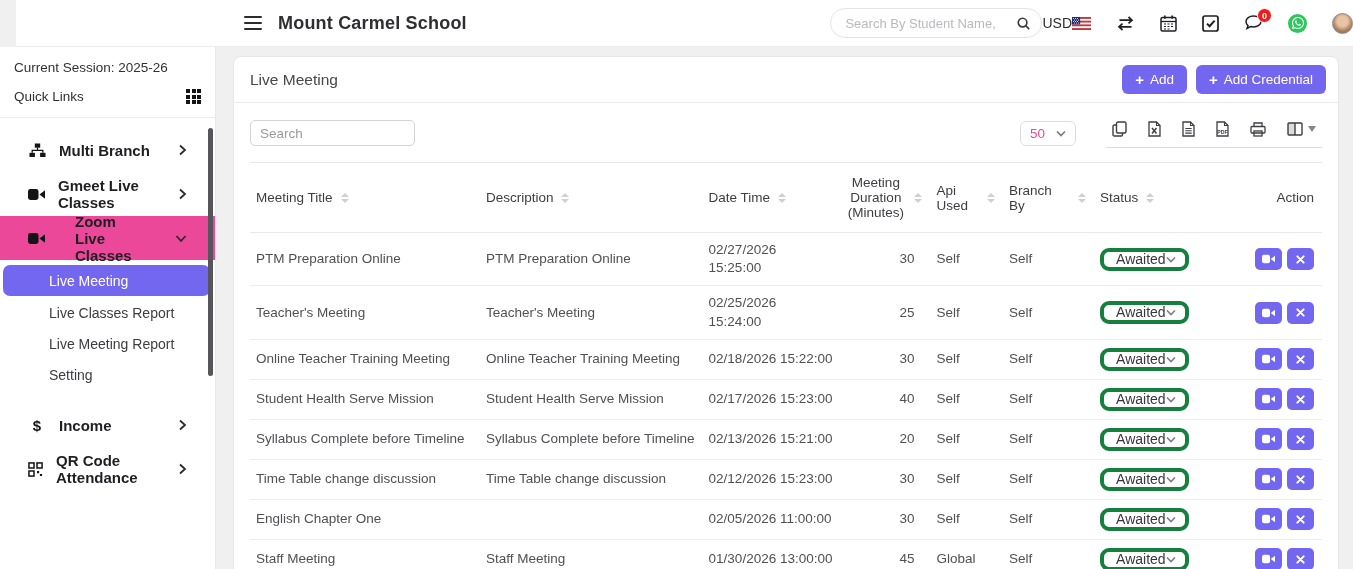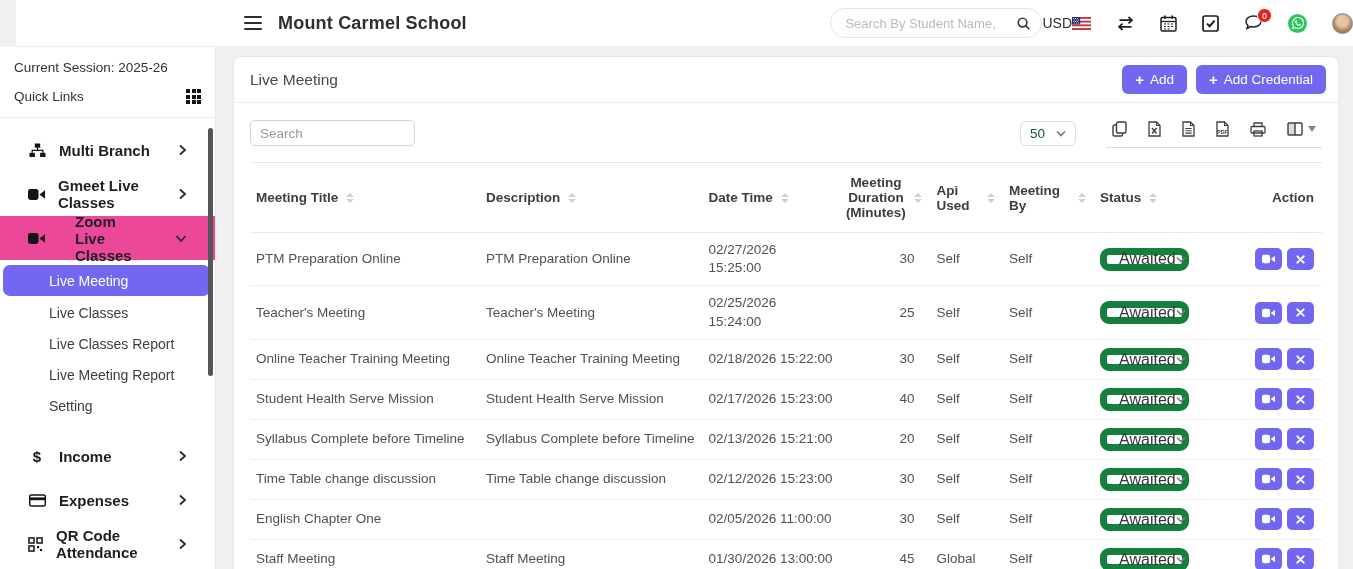--- a/index.html
+++ b/index.html
@@ -70,53 +70,53 @@
   .btn-primary .plus { font-size:15px; font-weight:bold; line-height:1; }
 
   .card-body { padding:15px 16px 0; }
   .toolbar { display:flex; align-items:center; }
   .table-search { width:165px; height:26px; border:1px solid #d3d3d8; border-radius:5px;
                   padding:0 9px; font-size:13.5px; color:#4a4a4f; outline:none;
                   font-family:"Liberation Sans",sans-serif; }
   .table-search::placeholder { color:#9a9aa0; }
   .toolbar-right { margin-left:auto; display:flex; align-items:center; gap:30px; }
   .len-select { display:flex; align-items:center; gap:11px; height:25px; padding:0 9px;
-                border:1px solid #ddddE1; border-radius:6px; font-size:13.5px; color:#14532d;
+                border:1px solid #ddddE1; border-radius:6px; font-size:13.5px; color:#ec4899;
                 cursor:pointer; background:#fff; }
   .len-select .car { color:#77777d; display:flex; }
   .export-group { display:flex; align-items:center; gap:21px; padding:3px 6px 10px;
                   border-bottom:1px solid #dcdce0; color:#3e3e44; }
   .export-group .exp { display:flex; align-items:center; cursor:pointer; color:#3e3e44; }
   .export-group .exp svg { display:block; }
   .cols-caret { display:flex; align-items:center; gap:5px; }
 
   
   table { width:100%; border-collapse:collapse; table-layout:fixed; margin-top:14px; }
   thead th { border-top:1px solid #e9e9ec; border-bottom:1px solid #e9e9ec; padding:12px 8px 12px 6px;
-             font-size:13.5px; font-weight:bold; color:#3d3d43; text-align:left; vertical-align:middle; }
+             font-size:13.5px; font-weight:normal; color:#3d3d43; text-align:left; vertical-align:middle; }
   th .th-inner { display:flex; align-items:center; gap:8px; }
   th .lbl { flex:0 1 auto; }
   th.al-center .th-inner { justify-content:center; }
   th.al-center .lbl { text-align:center; }
   th.al-right .th-inner { justify-content:flex-end; }
   .sort { display:inline-flex; flex-direction:column; gap:2px; flex:0 0 auto; }
   .sort i { display:block; width:0; height:0; border-left:4px solid transparent; border-right:4px solid transparent; }
   .sort .up { border-bottom:4px solid #cfcfd4; }
   .sort .dn { border-top:4px solid #cfcfd4; }
   tbody td { border-bottom:1px solid #ededf0; padding:8px 8px 8px 6px; font-size:13.5px;
              color:#505055; vertical-align:middle; line-height:1.35; }
   td.dt { white-space:pre; }
   td.num { text-align:right; padding-right:16px; }
   td.act { }
   .act-wrap { display:flex; justify-content:flex-end; gap:5px; }
   .act-btn { width:27px; height:22px; border:none; border-radius:5px; background:#7367f0; color:#fff;
              display:flex; align-items:center; justify-content:center; cursor:pointer; }
-  .status-select { width:89px; height:23px; border:7px solid #15803d; border-radius:9px; background:#fff;
+  .status-select { width:89px; height:23px; border:4px solid #15803d; border-radius:9px; background:#fff;
                    display:inline-flex; align-items:center; justify-content:space-between;
-                   padding:0 9px 0 12px; font-size:16px; color:#37373c; cursor:pointer; }
+                   padding:0 9px 0 12px; font-size:14px; color:#37373c; cursor:pointer; }
   .status-select .car { color:#7d7d83; display:flex; }
 </style>
 </head>
 <body>
 
 <div class="topbar">
   <div class="logo-space"></div>
   <div class="hamburger">
       <span></span>
       <span></span>
@@ -259,46 +259,31 @@
           </span>
           <span>Zoom Live Classes</span>
           <span class="chev">
             <svg width="12" height="9" viewBox="0 0 12 9" fill="none" stroke="currentColor" stroke-width="1.8">
               <path d="M1.5 2l4.5 5 4.5-5"></path>
             </svg>
           </span>
         </div>
         <div class="submenu">
           <div class="sub-item active">Live Meeting</div>
-          <div class="sub-item">Live Classes</div>
           <div class="sub-item">Live Classes Report</div>
           <div class="sub-item">Live Meeting Report</div>
           <div class="sub-item">Setting</div>
         </div>
         <div class="nav-item">
           <span class="ic">
             <svg width="12" height="16" viewBox="0 0 12 16">
               <text x="6" y="13.5" text-anchor="middle" font-size="15" font-weight="bold" fill="currentColor" font-family="Liberation Sans,sans-serif">$</text>
             </svg>
           </span>
           <span>Income</span>
-          <span class="chev">
-            <svg width="9" height="12" viewBox="0 0 9 12" fill="none" stroke="currentColor" stroke-width="1.8">
-              <path d="M2 1.5l5 4.5-5 4.5"></path>
-            </svg>
-          </span>
-        </div>
-        <div class="nav-item">
-          <span class="ic">
-            <svg width="17" height="13" viewBox="0 0 17 13" fill="none">
-              <rect x="0.7" y="1" width="15.6" height="11" rx="1.6" stroke="currentColor" stroke-width="1.5"></rect>
-              <rect x="0.7" y="3.4" width="15.6" height="2.8" fill="currentColor"></rect>
-            </svg>
-          </span>
-          <span>Expenses</span>
           <span class="chev">
             <svg width="9" height="12" viewBox="0 0 9 12" fill="none" stroke="currentColor" stroke-width="1.8">
               <path d="M2 1.5l5 4.5-5 4.5"></path>
             </svg>
           </span>
         </div>
         <div class="nav-item">
           <span class="ic">
             <svg width="15" height="15" viewBox="0 0 16 16" fill="none" stroke="currentColor" stroke-width="1.6">
               <rect x="1" y="1" width="5.4" height="5.4"></rect>
@@ -451,21 +436,21 @@
                   <div class="th-inner">
                     <span class="lbl">Api Used</span>
                     <span class="sort">
                       <i class="up"></i>
                       <i class="dn"></i>
                     </span>
                   </div>
                 </th>
                 <th>
                   <div class="th-inner">
-                    <span class="lbl">Meeting By</span>
+                    <span class="lbl">Branch By</span>
                     <span class="sort">
                       <i class="up"></i>
                       <i class="dn"></i>
                     </span>
                   </div>
                 </th>
                 <th>
                   <div class="th-inner">
                     <span class="lbl">Status</span>
                     <span class="sort">

